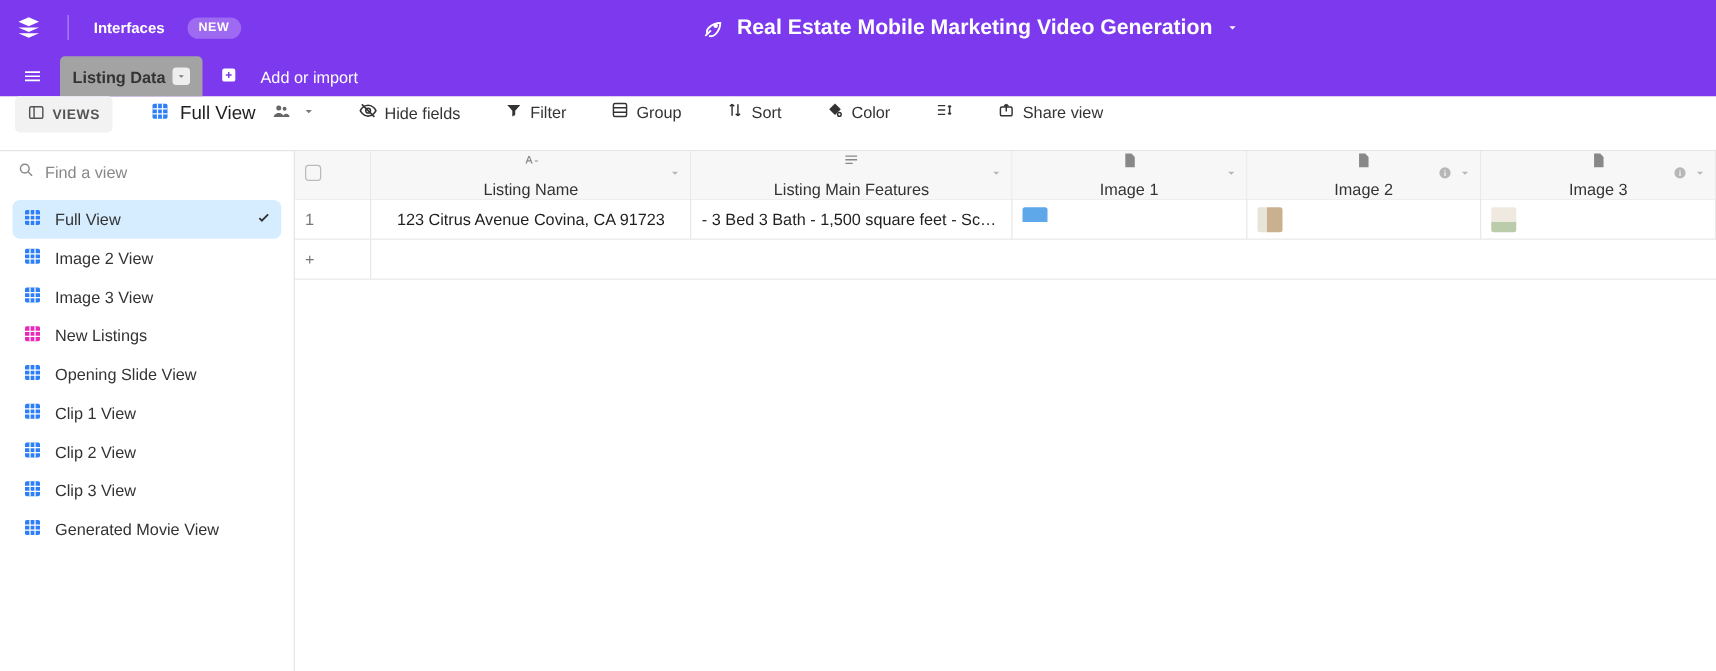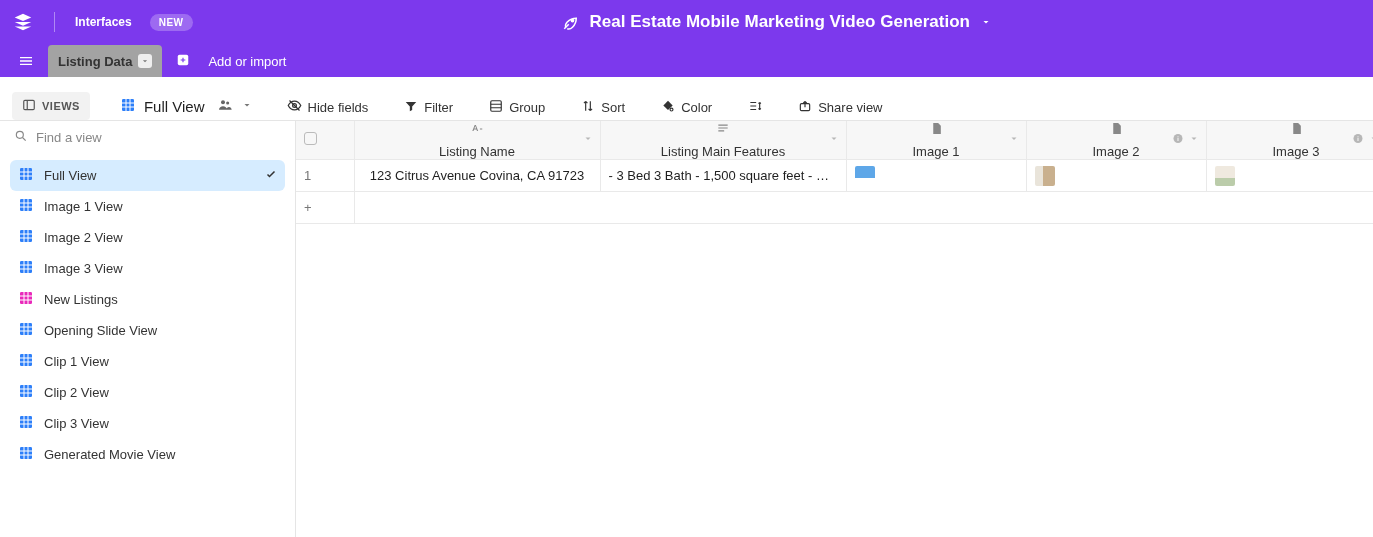--- a/index.html
+++ b/index.html
@@ -16,31 +16,31 @@
   .header svg { display:block; }
 
   
   .tabbar { background:#7c39ed; height:33px; display:flex; align-items:flex-end; padding-left:10px; }
   .menu-btn { width:32px; height:33px; display:flex; align-items:center; justify-content:center; cursor:pointer; }
   .tab { background:#a3a3a3; color:#333; border-radius:4px 4px 0 0; padding:0 10px; height:32px; display:flex; align-items:center; gap:6px; font-weight:600; margin-left:6px; cursor:pointer; }
   .tab-caret { width:14px; height:14px; border-radius:3px; display:flex; align-items:center; justify-content:center; }
   .add-import { color:#fff; display:flex; align-items:center; gap:18px; padding:0 14px; height:32px; cursor:pointer; }
 
   
-  .toolbar { height:44px; border-bottom:1px solid #e5e5e5; display:flex; align-items:flex-end; padding:0 12px; gap:6px; }
+  .toolbar { height:44px; border-bottom:1px solid #e5e5e5; display:flex; align-items:flex-start; padding:0 12px; gap:6px; }
   .views-btn { background:#f2f2f2; border-radius:4px; padding:6px 10px; display:flex; align-items:center; gap:6px; font-weight:700; font-size:11px; letter-spacing:0.5px; color:#555; cursor:pointer; }
   .toolbar-sep { width:12px; }
   .full-view-btn { display:flex; align-items:center; gap:8px; padding:4px 6px; border-radius:4px; cursor:pointer; }
   .full-view-btn .txt { font-size:15px; font-weight:500; }
   .people-ico { color:#666; margin-left:4px; }
   .tb-item { display:flex; align-items:center; gap:6px; padding:4px 8px; border-radius:4px; cursor:pointer; color:#333; font-size:13px; margin-left:14px; }
 
   
   .body { display:flex; height: calc(537px - 44px - 33px - 44px); }
-  .sidebar { width:296px; border-right:1px solid #e5e5e5; display:flex; flex-direction:column; }
+  .sidebar { width:236px; border-right:1px solid #e5e5e5; display:flex; flex-direction:column; }
   .find-view { display:flex; align-items:center; gap:8px; padding:8px 14px; }
   .find-view input { border:none; outline:none; font-size:13px; flex:1; color:#333; }
   .find-view input::placeholder { color:#888; }
   .views-list { padding:6px 10px; overflow:auto; }
   .v-item { display:flex; align-items:center; gap:10px; padding:6px 8px; border-radius:6px; cursor:pointer; color:#333; font-size:13px; }
   .v-item.selected { background:#d6ecff; }
   .v-item .chk { margin-left:auto; color:#444; }
   .grid-ico { width:16px; height:16px; flex:0 0 16px; }
 
   
@@ -213,27 +213,20 @@
     <div class="views-list" id="views-list">
         <div class="v-item selected">
           <span><svg class="grid-ico" viewBox="0 0 24 24" fill="#2d7ff9">
               <rect x="3" y="3" width="18" height="18" rx="2"></rect>
               <path d="M3 9h18M3 15h18M9 3v18M15 3v18" stroke="#fff" stroke-width="1.5"></path>
             </svg></span>
           <span>Full View</span>
           <span class="chk"><svg width="12" height="12" viewBox="0 0 24 24" fill="none" stroke="#333" stroke-width="3">
               <path d="M5 13l4 4 10-10"></path>
             </svg></span>
-        </div>
-        <div class="v-item">
-          <span><svg class="grid-ico" viewBox="0 0 24 24" fill="#2d7ff9">
-              <rect x="3" y="3" width="18" height="18" rx="2"></rect>
-              <path d="M3 9h18M3 15h18M9 3v18M15 3v18" stroke="#fff" stroke-width="1.5"></path>
-            </svg></span>
-          <span>Image 1 View</span>
         </div>
         <div class="v-item">
           <span><svg class="grid-ico" viewBox="0 0 24 24" fill="#2d7ff9">
               <rect x="3" y="3" width="18" height="18" rx="2"></rect>
               <path d="M3 9h18M3 15h18M9 3v18M15 3v18" stroke="#fff" stroke-width="1.5"></path>
             </svg></span>
           <span>Image 2 View</span>
         </div>
         <div class="v-item">
           <span><svg class="grid-ico" viewBox="0 0 24 24" fill="#2d7ff9">

